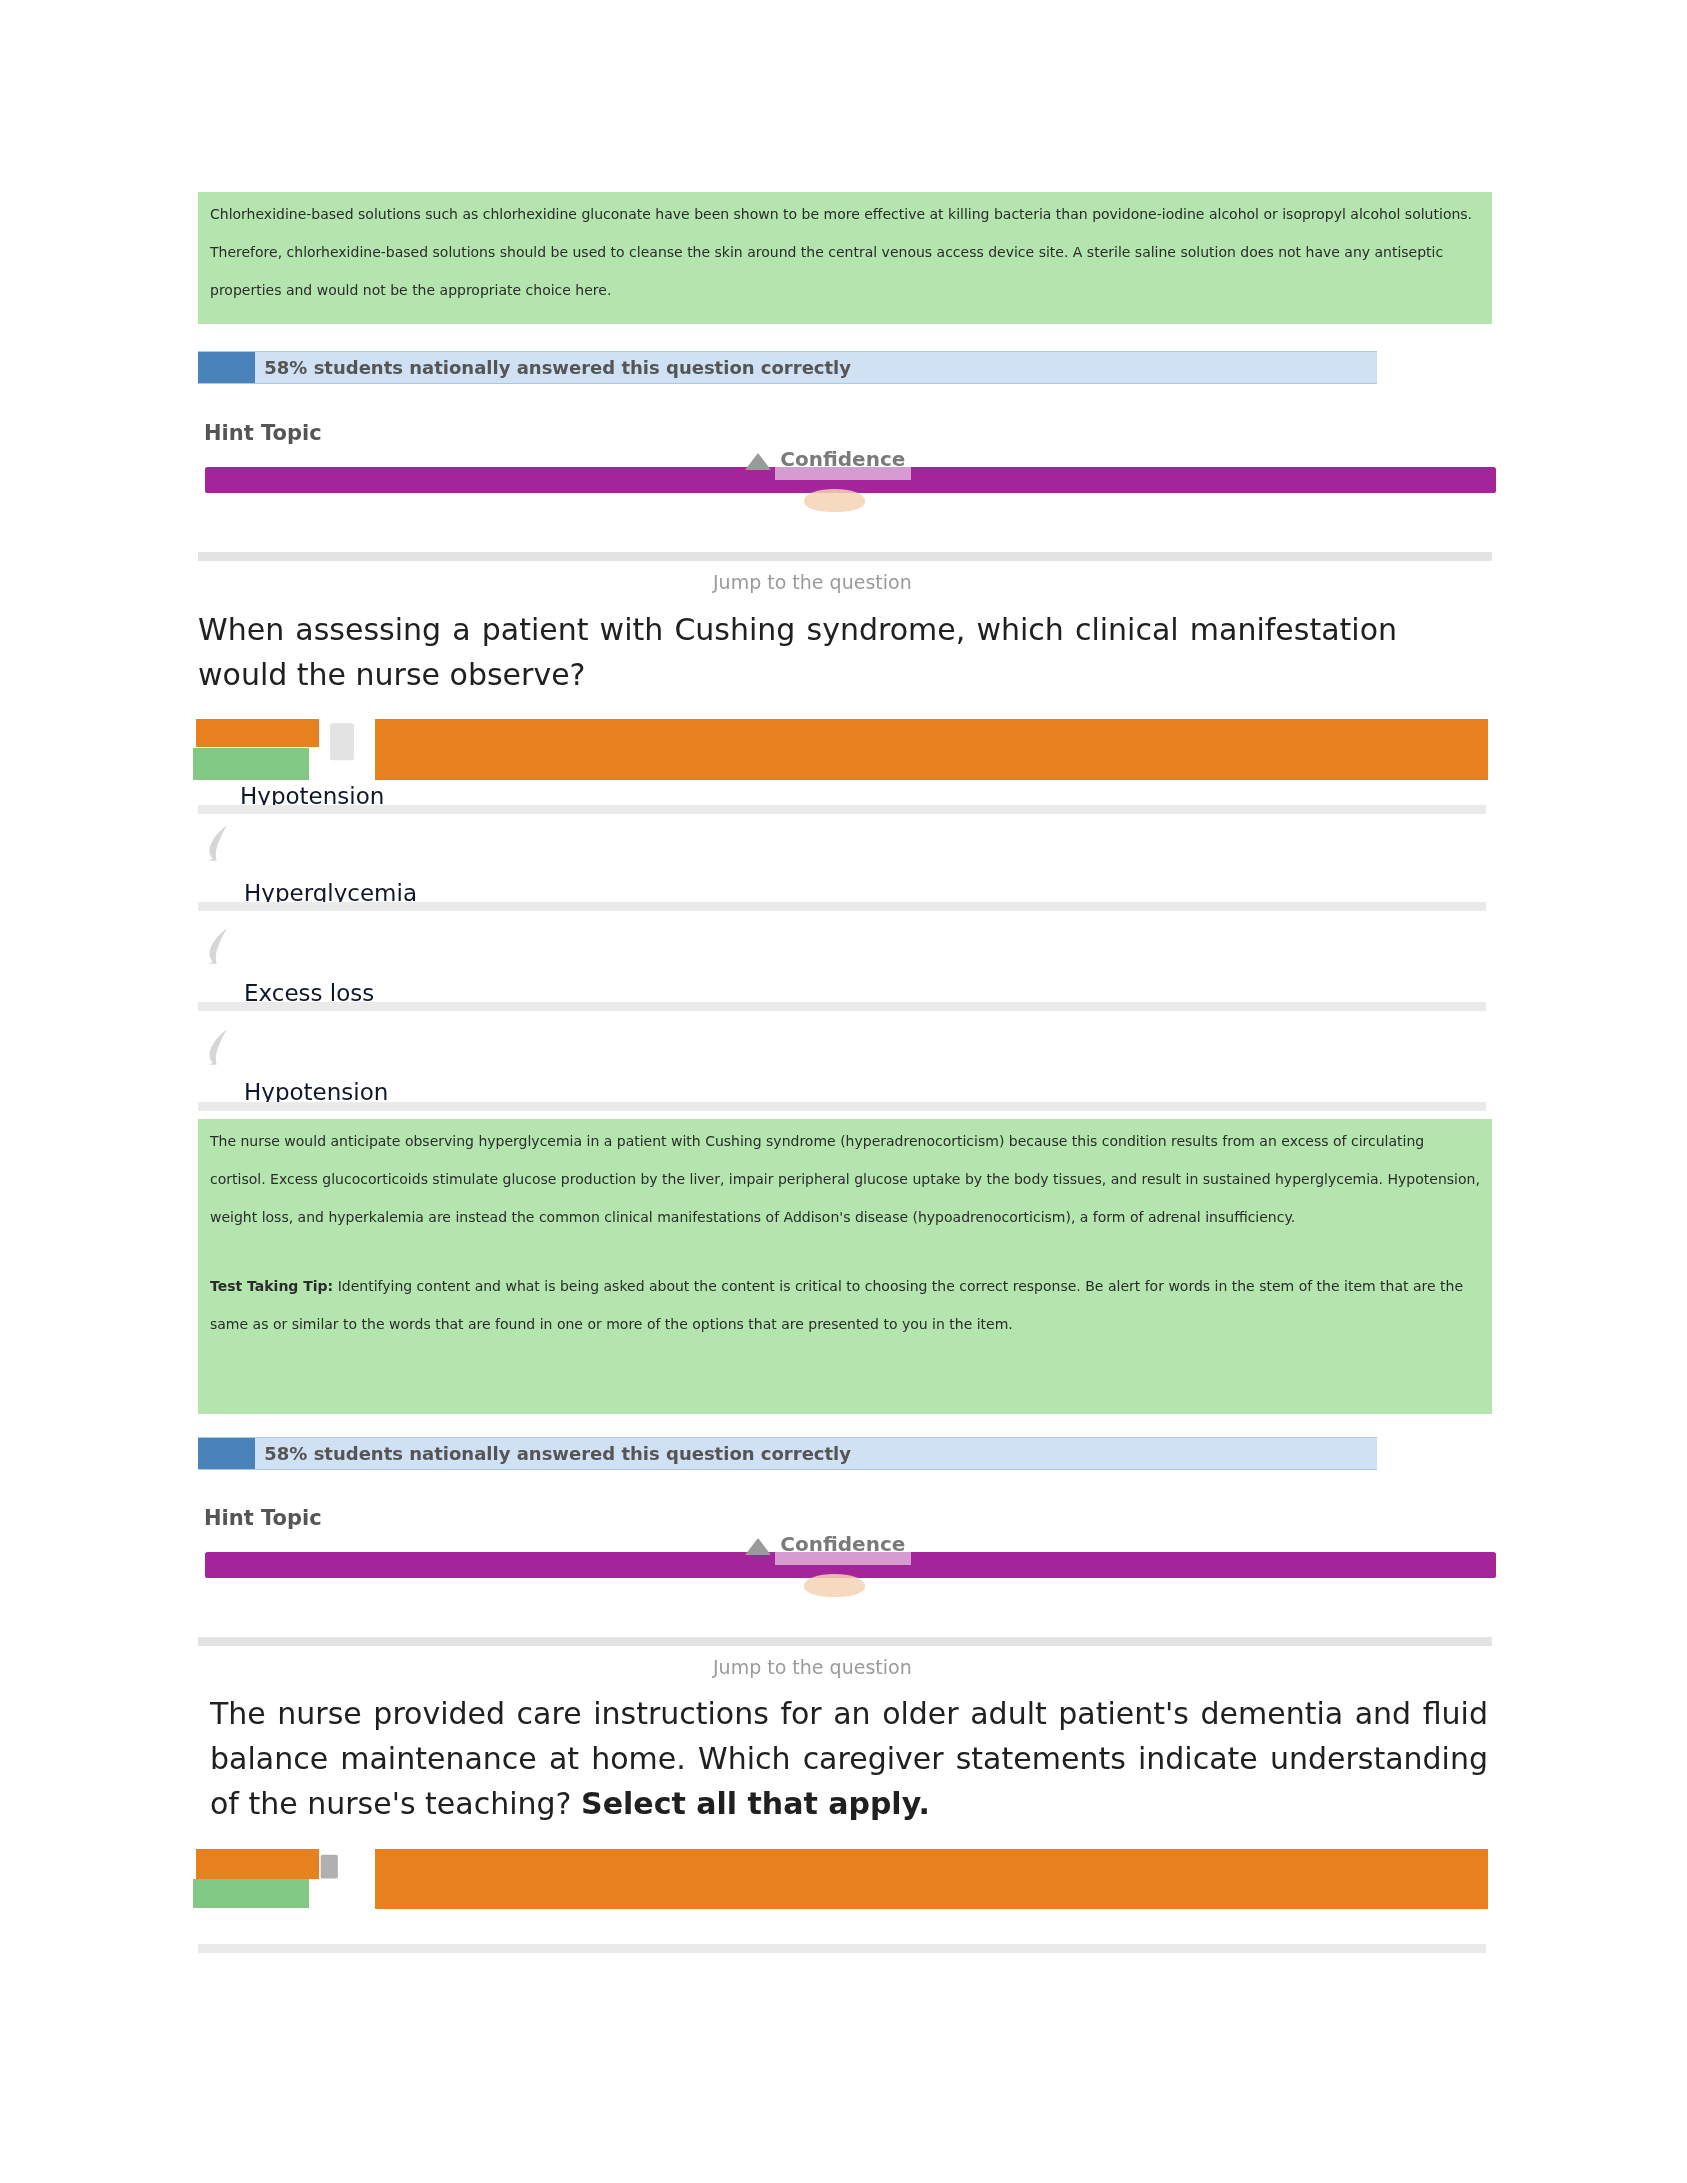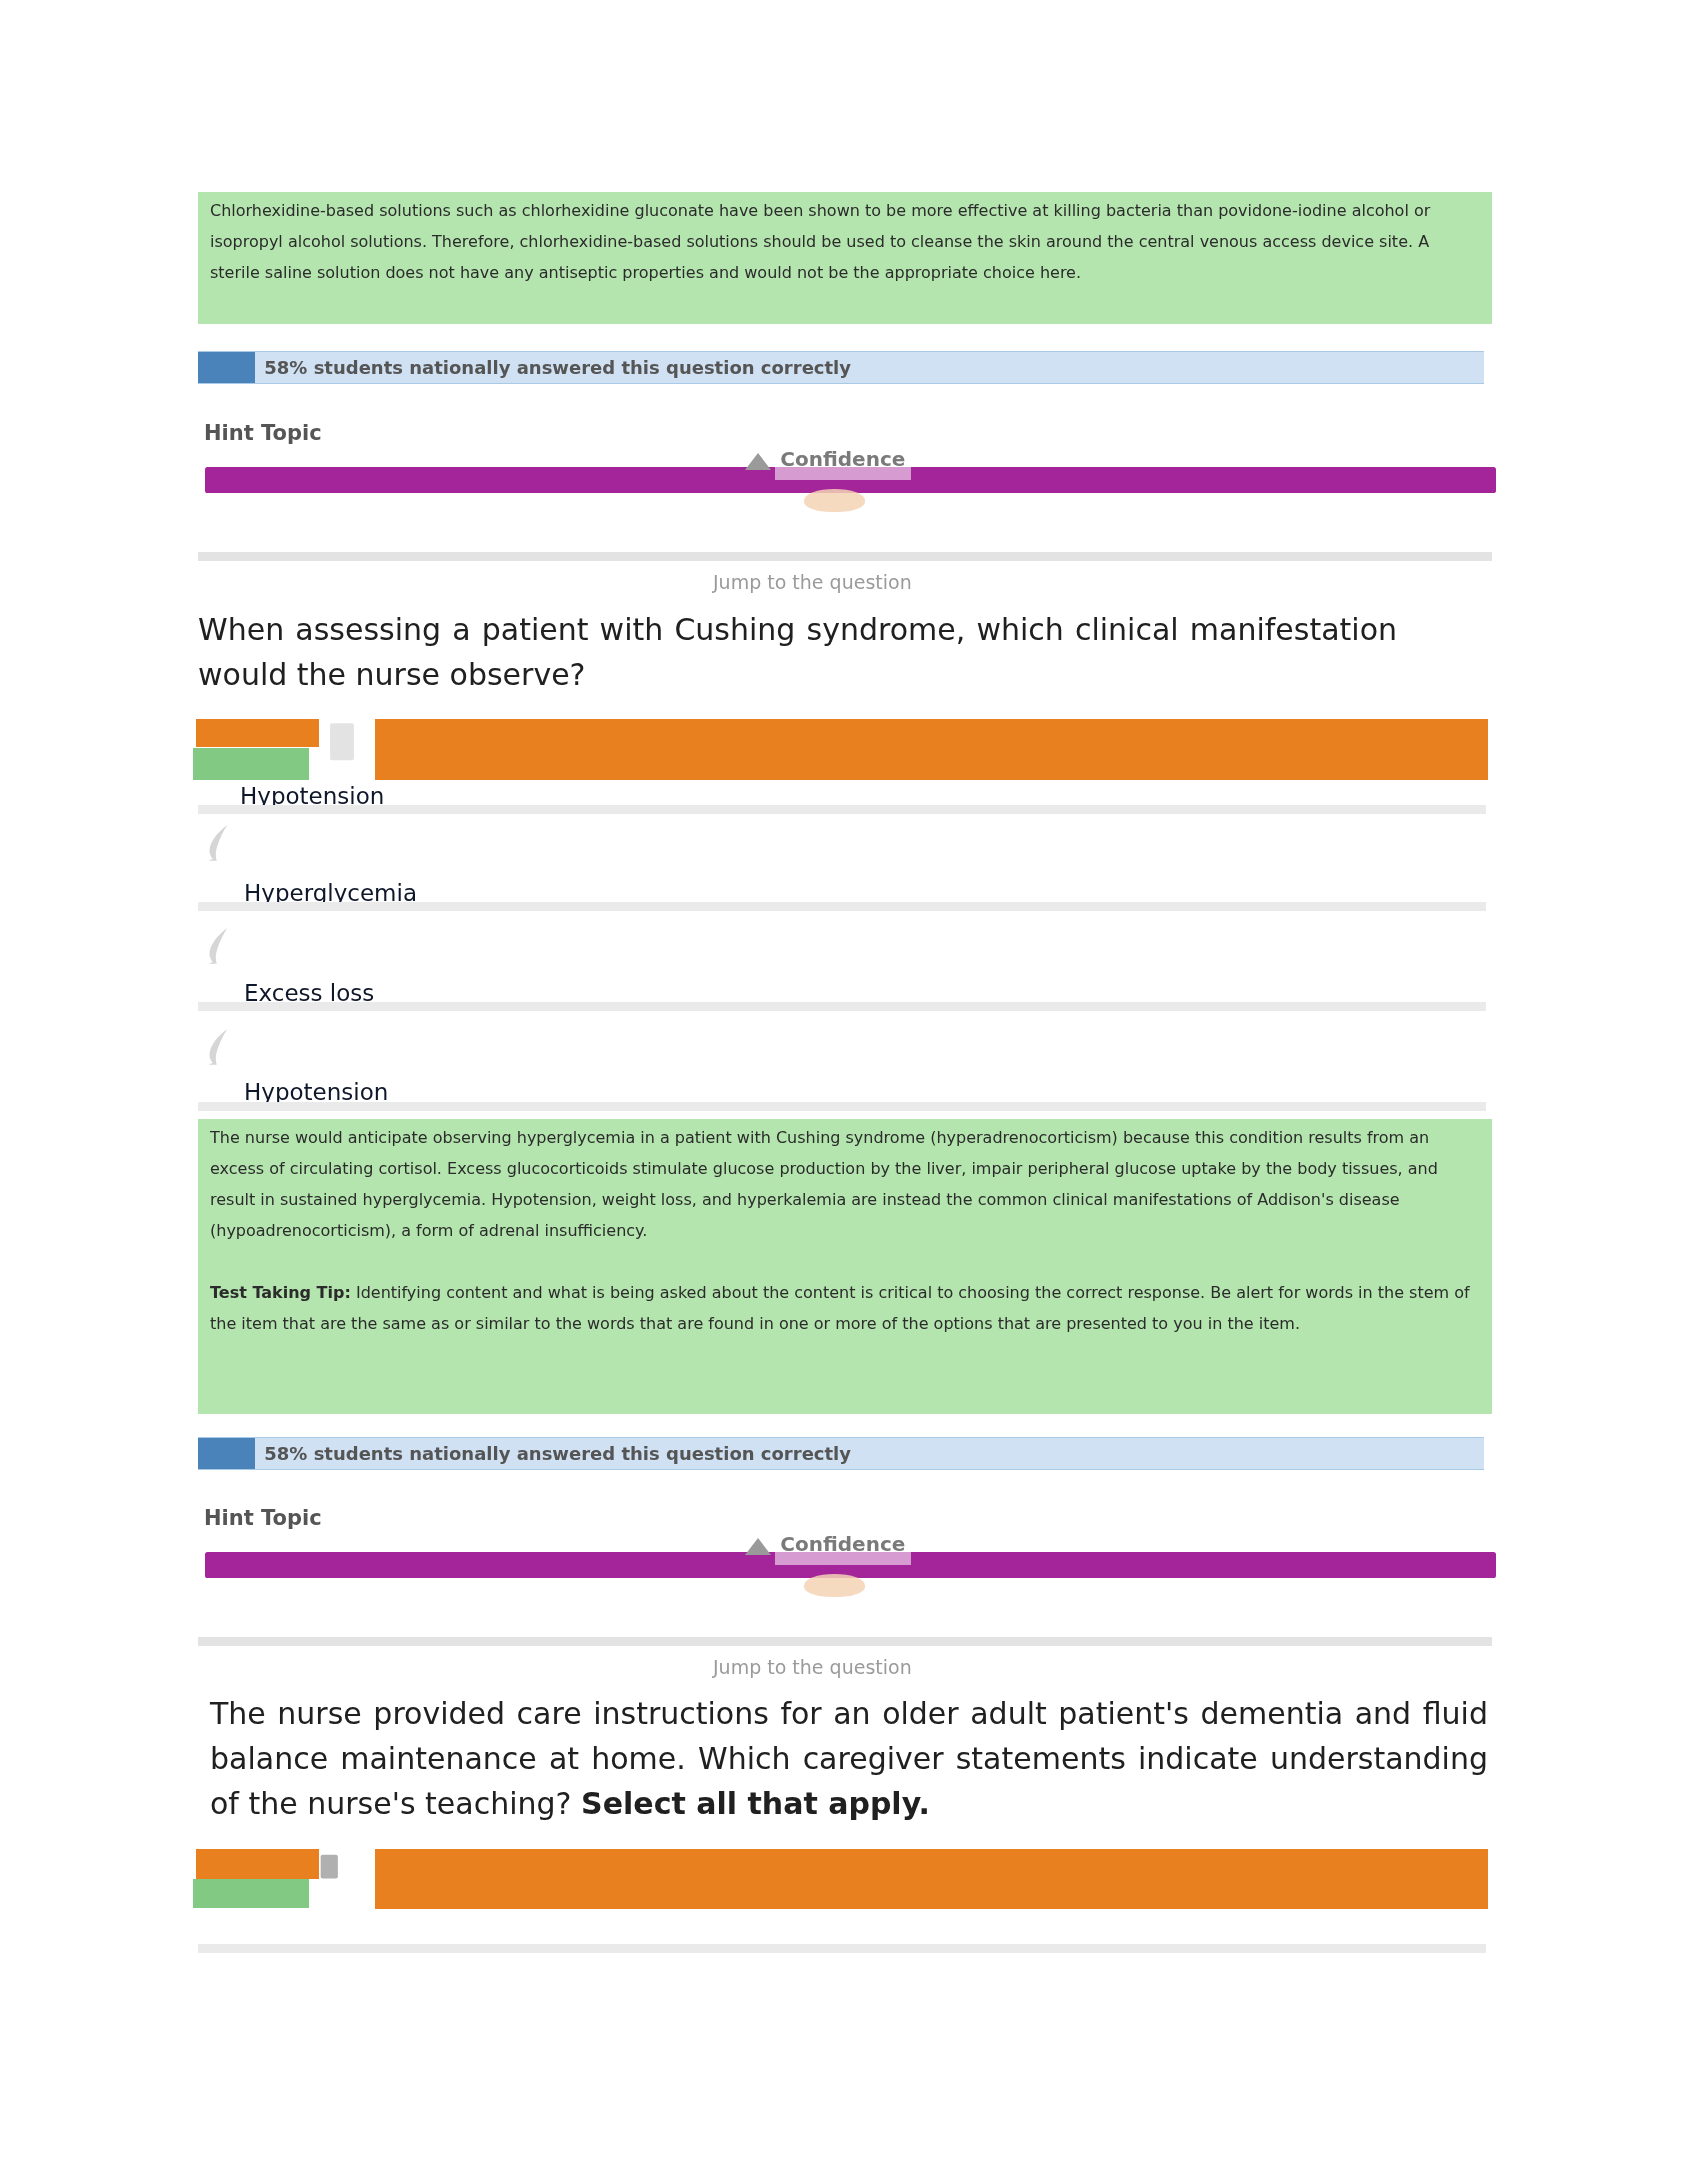--- a/index.html
+++ b/index.html
@@ -3,30 +3,30 @@
 <meta charset="utf-8">
 <style>
   html,body{margin:0;padding:0;background:#ffffff;}
   body{width:1687px;height:2183px;font-family:"DejaVu Sans",sans-serif;}
   .page{position:relative;width:1687px;height:2183px;overflow:hidden;background:#ffffff;}
 
   
   .rationale{
     position:absolute; left:198px; width:1294px;
     background:#b4e5ae; color:#2b2b2b;
-    font-size:16px; line-height:31px; text-align:left;
+    font-size:14px; line-height:38px; text-align:left;
     padding:2.6px 10.6px 2.6px 12px; box-sizing:border-box;
   }
   .rationale p{margin:0;}
   .rationale .spacer{height:31px;}
   .rationale b{font-weight:bold;}
 
   
   .statbar{
-    position:absolute; left:198px; width:1286px; height:33px;
+    position:absolute; left:198px; width:1179px; height:33px;
     background:#cfe1f2; box-sizing:border-box;
     border-top:1.3px solid #a9cae6; border-bottom:1.3px solid #a9cae6;
     display:flex; align-items:center;
   }
   .statfill{background:#4a82ba; height:100%; width:57px;}
   .stattext{font-size:18px; font-weight:bold; color:#555555; margin-left:9.3px; white-space:nowrap;}
 
   
   .hintlabel{position:absolute; font-size:21px; color:#555555; font-weight:bold; white-space:nowrap;}
   .meterwrap{position:absolute;}

